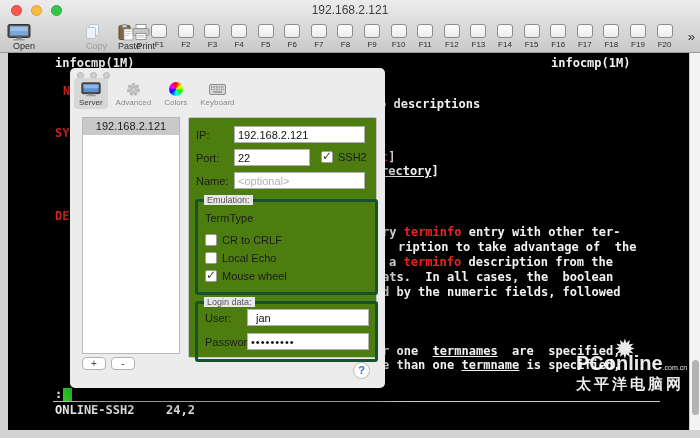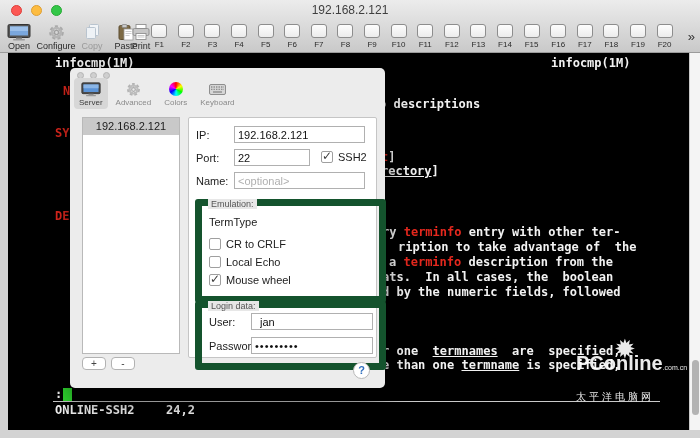--- a/index.html
+++ b/index.html
@@ -7,21 +7,21 @@
           font-family:"Liberation Sans",sans-serif;-webkit-font-smoothing:antialiased;}
   
   .chrome{position:absolute;left:0;top:0;width:700px;height:52px;
           background:linear-gradient(#ececec,#c9c9c9);border-bottom:1px solid #9b9b9b;z-index:20;}
   .wtitle{position:absolute;left:0;right:0;top:0;height:21px;line-height:21px;text-align:center;
           font-size:12px;color:#3f3f3f;}
   .tl{position:absolute;top:5px;width:11px;height:11px;border-radius:50%;box-sizing:border-box;}
   .tl.red{left:11px;background:#fc5753;border:1px solid #df3e39;}
   .tl.yellow{left:31px;background:#fdbc40;border:1px solid #de9f34;}
   .tl.green{left:51px;background:#33c748;border:1px solid #27aa35;}
-  .tool{position:absolute;top:24px;text-align:center;}
+  .tool{position:absolute;top:24px;text-align:right;}
   .ticon{height:16px;display:flex;align-items:center;justify-content:center;}
   .tlabel{font-size:9px;color:#2b2b2b;margin-top:1px;}
   .tool.disabled .tlabel{color:#9a9a9a;}
   .fkey-row{position:absolute;left:146px;top:24px;display:flex;}
   .fkey{width:26.6px;text-align:center;}
   .fkey-btn{width:14px;height:12px;margin:0 auto;border:1px solid #8d8d8d;border-radius:3px;
             background:linear-gradient(#fdfdfd,#ececec);}
   .fkey-label{font-size:8px;color:#2b2b2b;margin-top:2px;}
   .overflow{position:absolute;right:5px;top:29px;font-size:13px;color:#333;}
   .wheel{width:14px;height:14px;border-radius:50%;
@@ -34,21 +34,21 @@
   .tline .ul{text-decoration:underline;}
   .cursor{position:absolute;left:63px;top:388px;width:9px;height:13px;background:#2fd82f;z-index:1;}
   .sep{position:absolute;left:53px;top:401px;width:607px;height:1px;background:#c9c9c9;z-index:1;}
   .status-mode{position:absolute;left:55px;top:403px;font:bold 12px "DejaVu Sans Mono",monospace;color:#f2f2f2;z-index:1;}
   .status-pos{position:absolute;left:166px;top:403px;font:bold 12px "DejaVu Sans Mono",monospace;color:#f2f2f2;z-index:1;}
   
   .watermark{position:absolute;left:576px;top:352px;width:124px;color:#fff;opacity:.92;z-index:3;}
   .wm-star{position:absolute;left:38px;top:-16px;font-size:26px;line-height:26px;}
   .wm-brand{font-size:20px;font-weight:bold;letter-spacing:0;}
   .wm-suffix{font-size:7px;font-weight:normal;}
-  .wm-sub{font-size:10px;font-weight:normal;letter-spacing:3px;margin-top:15px;}
+  .wm-sub{font-size:15px;font-weight:bold;letter-spacing:3px;margin-top:0;}
   
   .scrollbar{position:absolute;left:689px;top:53px;width:11px;height:377px;background:#f4f4f4;
              border-left:1px solid #c9c9c9;box-sizing:border-box;z-index:5;}
   .thumb{position:absolute;left:2px;top:307px;width:7px;height:55px;border-radius:4px;background:#b3b3b3;}
   
   .dialog{position:absolute;left:70px;top:68px;width:315px;height:320px;background:#ececec;
           border-radius:5px;box-shadow:0 12px 28px rgba(0,0,0,.55),0 0 1px rgba(0,0,0,.4);z-index:10;}
   .ddot{position:absolute;top:4px;width:7px;height:7px;border-radius:50%;
         background:#cfcfcf;border:1px solid #b5b5b5;box-sizing:border-box;}
   .dtoolbar{position:absolute;left:4px;top:10px;display:flex;gap:3px;align-items:flex-end;}
@@ -58,27 +58,27 @@
   .dtlabel{font-size:8px;color:#8a8a8a;margin-top:1px;}
   .dtool.selected .dtlabel{color:#3a3a3a;}
   .dlist{position:absolute;left:12px;top:49px;width:98px;height:237px;background:#fff;
          border:1px solid #b9b9b9;box-sizing:border-box;}
   .dlist-item{height:17px;line-height:17px;font-size:11px;color:#1c1c1c;text-align:center;}
   .dlist-item.selected{background:#c9c9c9;}
   .dbtn{position:absolute;top:289px;width:24px;height:13px;background:#fff;border:1px solid #b2b2b2;
         border-radius:4px;font-size:10px;line-height:10px;text-align:center;color:#444;padding:0;}
   .dbtn.plus{left:12px;}
   .dbtn.minus{left:41px;}
-  .dpanel{position:absolute;left:118px;top:49px;width:189px;height:241px;background:#ffffff;
+  .dpanel{position:absolute;left:118px;top:49px;width:189px;height:241px;background:#4d7c0f;
           border:1px solid #c5c5c5;border-radius:2px;box-sizing:border-box;}
   .flabel{position:absolute;font-size:11px;color:#1c1c1c;}
   .fld{position:absolute;height:17px;border:1px solid #b0b0b0;background:#fff;
        font:11px "Liberation Sans",sans-serif;color:#111;padding:0 3px;box-sizing:border-box;}
   .fld::placeholder{color:#b0b0b0;}
-  .group{position:absolute;border:7px solid #14532d;border-radius:3px;}
+  .group{position:absolute;border:3px solid #14532d;border-radius:3px;}
   .glabel{position:absolute;top:-7px;left:6px;background:#e7e7e7;padding:0 3px;
           font-size:9px;color:#555;}
   .cb{position:relative;display:inline-block;width:12px;height:12px;background:#fff;
       border:1px solid #9f9f9f;border-radius:2px;box-sizing:border-box;flex:none;}
   .cb.checked::after{content:"✓";position:absolute;left:0;top:-3px;
       font:bold 12px "DejaVu Sans",sans-serif;color:#3c3c3c;}
   .cbrow{position:absolute;display:flex;align-items:center;gap:5px;font-size:11px;color:#1c1c1c;}
   .help{position:absolute;left:283px;top:294px;width:17px;height:17px;border-radius:50%;
         background:#fff;border:1px solid #b8b8b8;box-sizing:border-box;text-align:center;
         line-height:15px;font-size:11px;font-weight:bold;color:#2f6fbf;}
@@ -134,30 +134,20 @@
           <rect x="1" y="0.5" width="22" height="13" rx="1.5" fill="#555" stroke="#333"></rect>
           <rect x="3" y="2.5" width="18" height="9" fill="#7aa7dd"></rect>
           <rect x="3" y="2.5" width="18" height="4.5" fill="#9cc0ea"></rect>
           <rect x="9" y="13.5" width="6" height="1.5" fill="#8a8a8a"></rect>
           <rect x="6" y="15" width="12" height="1.5" rx="0.7" fill="#9a9a9a"></rect>
         </svg>
       </div>
       <div class="tlabel">Open</div>
     </div>
 
-    <div class="tool" style="left:33px;width:46px;">
-      <div class="ticon">
-        <svg width="17" height="17" viewBox="0 0 17 17">
-          <circle cx="8.5" cy="8.5" r="5.2" fill="none" stroke="#a9a9a9" stroke-width="4.2" stroke-dasharray="2.6 1.9"></circle>
-          <circle cx="8.5" cy="8.5" r="4.6" fill="none" stroke="#b5b5b5" stroke-width="2.4"></circle>
-          <circle cx="8.5" cy="8.5" r="2.1" fill="none" stroke="#a0a0a0" stroke-width="1.4"></circle>
-        </svg>
-      </div>
-      <div class="tlabel">Configure</div>
-    </div>
 
     <div class="tool disabled" style="left:77px;width:30px;">
       <div class="ticon">
         <svg width="15" height="16" viewBox="0 0 15 16">
           <rect x="4.5" y="0.5" width="9" height="11" rx="1" fill="#f2f5f8" stroke="#b9c4cf"></rect>
           <rect x="1.5" y="3.5" width="9" height="11" rx="1" fill="#eef2f6" stroke="#b9c4cf"></rect>
         </svg>
       </div>
       <div class="tlabel">Copy</div>
     </div>

